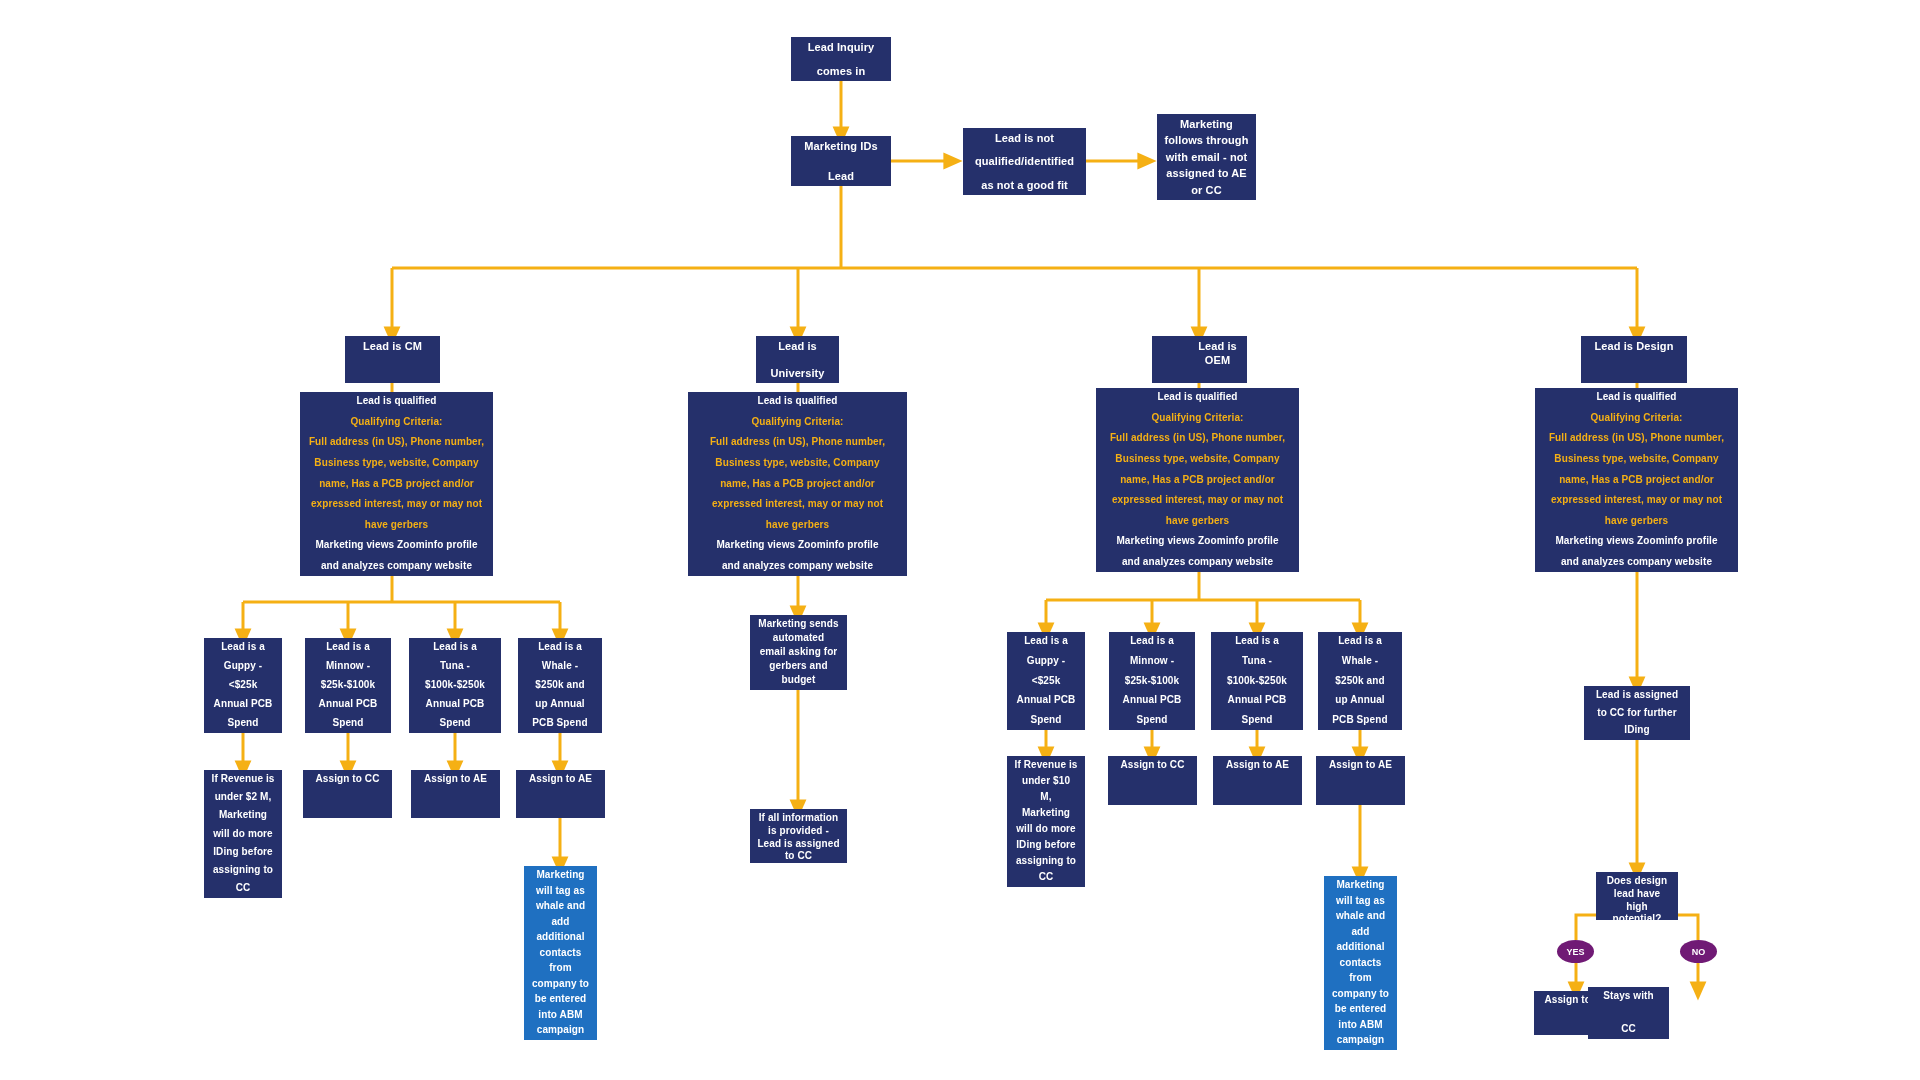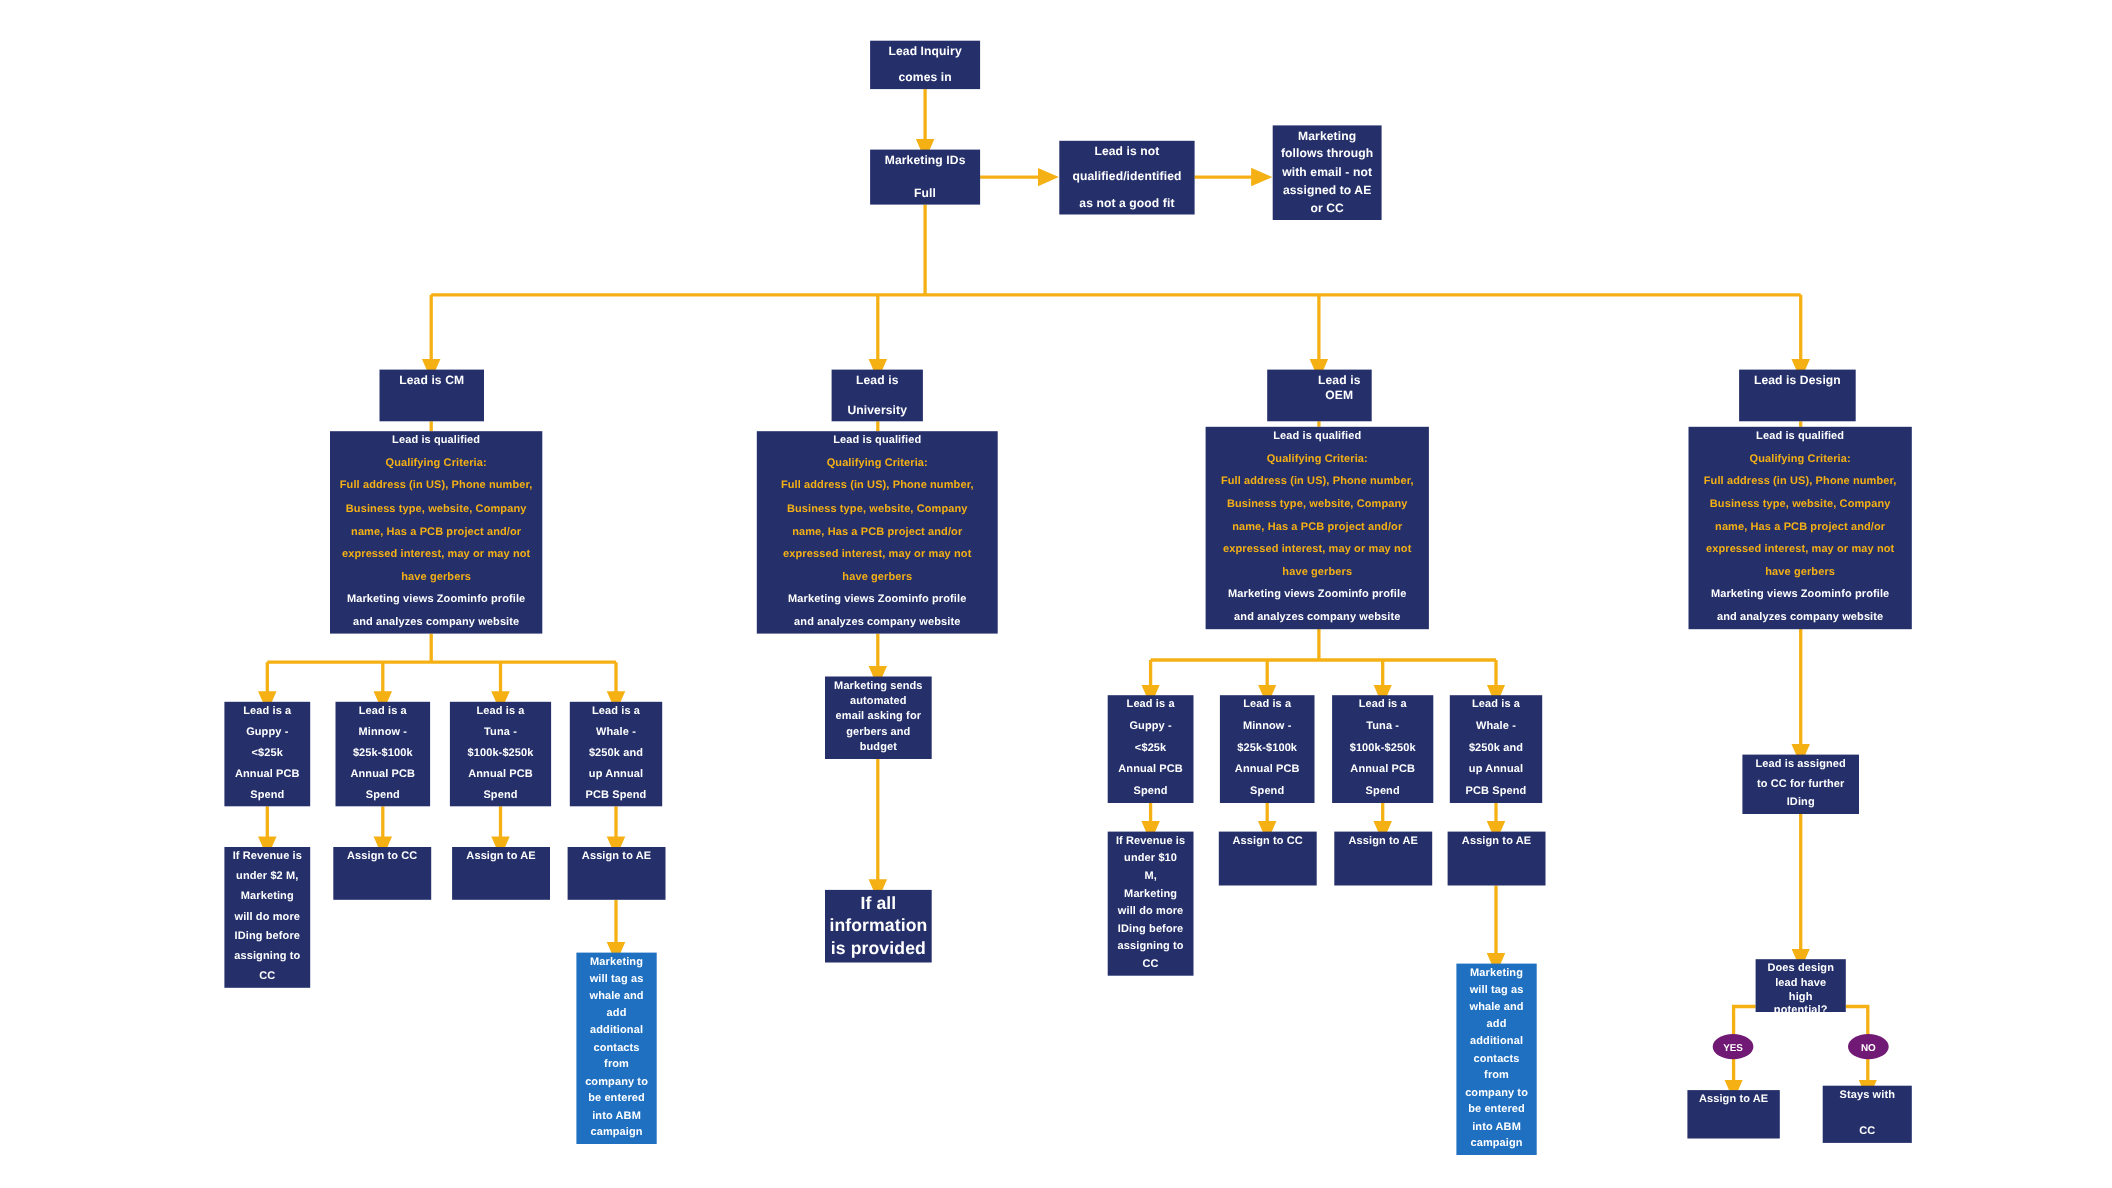--- a/index.html
+++ b/index.html
@@ -143,21 +143,21 @@
     </g>
   </svg>
 
   <div class="node" style="left:791px; top:37px; width:100px; height:44px; font-size:11px;">
     <span class="ln">Lead Inquiry</span>
     <span class="ln">comes in</span>
   </div>
 
   <div class="node" style="left:791px; top:136px; width:100px; height:50px; font-size:11px;">
     <span class="ln">Marketing IDs</span>
-    <span class="ln">Full</span>
+    <span class="ln">Lead</span>
   </div>
 
   <div class="node" style="left:963px; top:128px; width:123px; height:67px; font-size:11px;">
     <span class="ln">Lead is not</span>
     <span class="ln">qualified/identified</span>
     <span class="ln">as not a good fit</span>
   </div>
 
   <div class="node" style="left:1157px; top:114px; width:99px; height:86px; font-size:11px;">
     <span class="ln">Marketing</span>
@@ -301,21 +301,21 @@
   </div>
 
   <div class="node" style="left:750px; top:615px; width:97px; height:75px; font-size:10px;">
     <span class="ln">Marketing sends</span>
     <span class="ln">automated</span>
     <span class="ln">email asking for</span>
     <span class="ln">gerbers and</span>
     <span class="ln">budget</span>
   </div>
 
-  <div class="node" style="left:750px; top:809px; width:97px; height:66px; font-size:16px;">
+  <div class="node" style="left:750px; top:809px; width:97px; height:54px; font-size:10px;">
     <span class="ln">If all information</span>
     <span class="ln">is provided -</span>
     <span class="ln">Lead is assigned</span>
     <span class="ln">to CC</span>
   </div>
 
   <div class="node" style="left:1007px; top:632px; width:78px; height:98px; font-size:10px;">
     <span class="ln">Lead is a</span>
     <span class="ln">Guppy -</span>
     <span class="ln">&lt;$25k</span>
@@ -402,18 +402,18 @@
   </div>
 
   <div class="pill" style="left:1680px; top:940px; width:37px; height:23px;">
     <span>NO</span>
   </div>
 
   <div class="node" style="left:1534px; top:991px; width:84px; height:44px; font-size:10px;">
     <span class="ln">Assign to AE</span>
   </div>
 
-  <div class="node" style="left:1657px; top:987px; width:81px; height:52px; font-size:10px;">
+  <div class="node" style="left:1588px; top:987px; width:81px; height:52px; font-size:10px;">
     <span class="ln">Stays with</span>
     <span class="ln">CC</span>
   </div>
 
 </div>
 
 </body></html>

